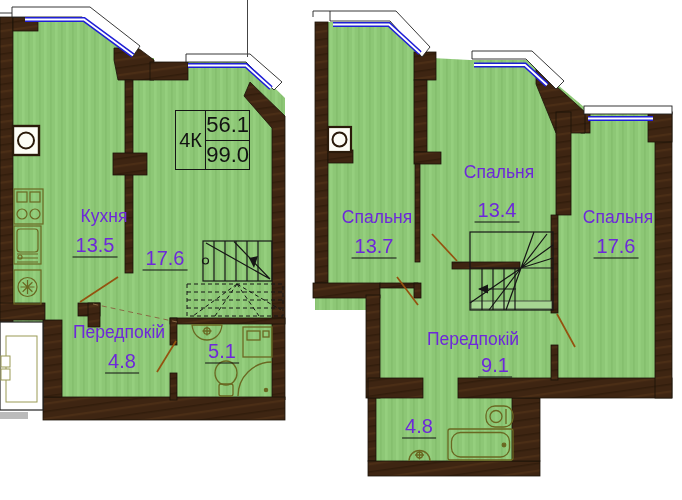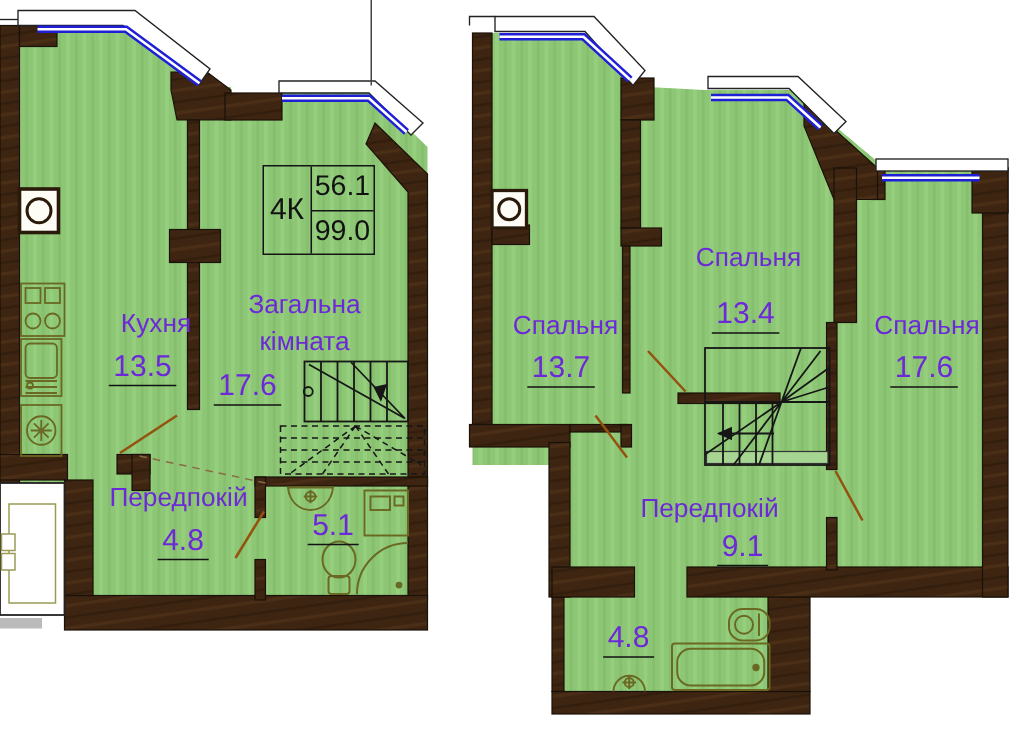--- a/index.html
+++ b/index.html
@@ -9,21 +9,21 @@
   .lbl{position:absolute;transform:translate(-50%,-50%);color:#6d28d9;
        font-family:"Liberation Sans",sans-serif;text-align:center;white-space:nowrap;z-index:5;}
   .name{font-size:17.5px;}
   .name.wrap{white-space:normal;width:112px;line-height:1.4;}
   .area{font-size:20px;border-bottom:1.7px solid #121212;padding:0 3px 1px;line-height:1.05;}
   .info-box{position:absolute;left:175px;top:110px;width:73px;height:58px;z-index:5;
             display:flex;border:1.7px solid #141414;color:#121212;}
   .ib-left{width:42%;display:flex;align-items:center;justify-content:center;
            font-size:20px;border-right:1.7px solid #141414;}
   .ib-right{flex:1;display:flex;flex-direction:column;}
-  .ib-right div{flex:1;display:flex;align-items:center;justify-content:center;font-size:19px;}
+  .ib-right div{flex:1;display:flex;align-items:center;justify-content:center;font-size:22px;}
   .ib-right div:first-child{border-bottom:1.7px solid #141414;}
 </style>
 </head>
 <body>
 
 <div class="stage">
 
 <svg width="682" height="500" viewBox="0 0 682 500">
   <defs>
     <pattern id="grn" width="11" height="42" patternUnits="userSpaceOnUse">
@@ -233,21 +233,20 @@
 <div class="info-box">
   <div class="ib-left">4К</div>
   <div class="ib-right">
     <div>56.1</div>
     <div>99.0</div>
   </div>
 </div>
 
 <div class="lbl name" style="left:104px;top:216px">Кухня</div>
 <div class="lbl area" style="left:95px;top:246px">13.5</div>
-<div class="lbl name wrap" style="left:203px;top:215px">Загальна кімната</div>
 <div class="lbl area" style="left:165px;top:259px">17.6</div>
 <div class="lbl name" style="left:119px;top:332px">Передпокій</div>
 <div class="lbl area" style="left:122px;top:362px">4.8</div>
 <div class="lbl area" style="left:222px;top:352px">5.1</div>
 
 <div class="lbl name" style="left:377px;top:217px">Спальня</div>
 <div class="lbl area" style="left:374px;top:247px">13.7</div>
 <div class="lbl name" style="left:499px;top:172px">Спальня</div>
 <div class="lbl area" style="left:497px;top:211px">13.4</div>
 <div class="lbl name" style="left:618px;top:217px">Спальня</div>

